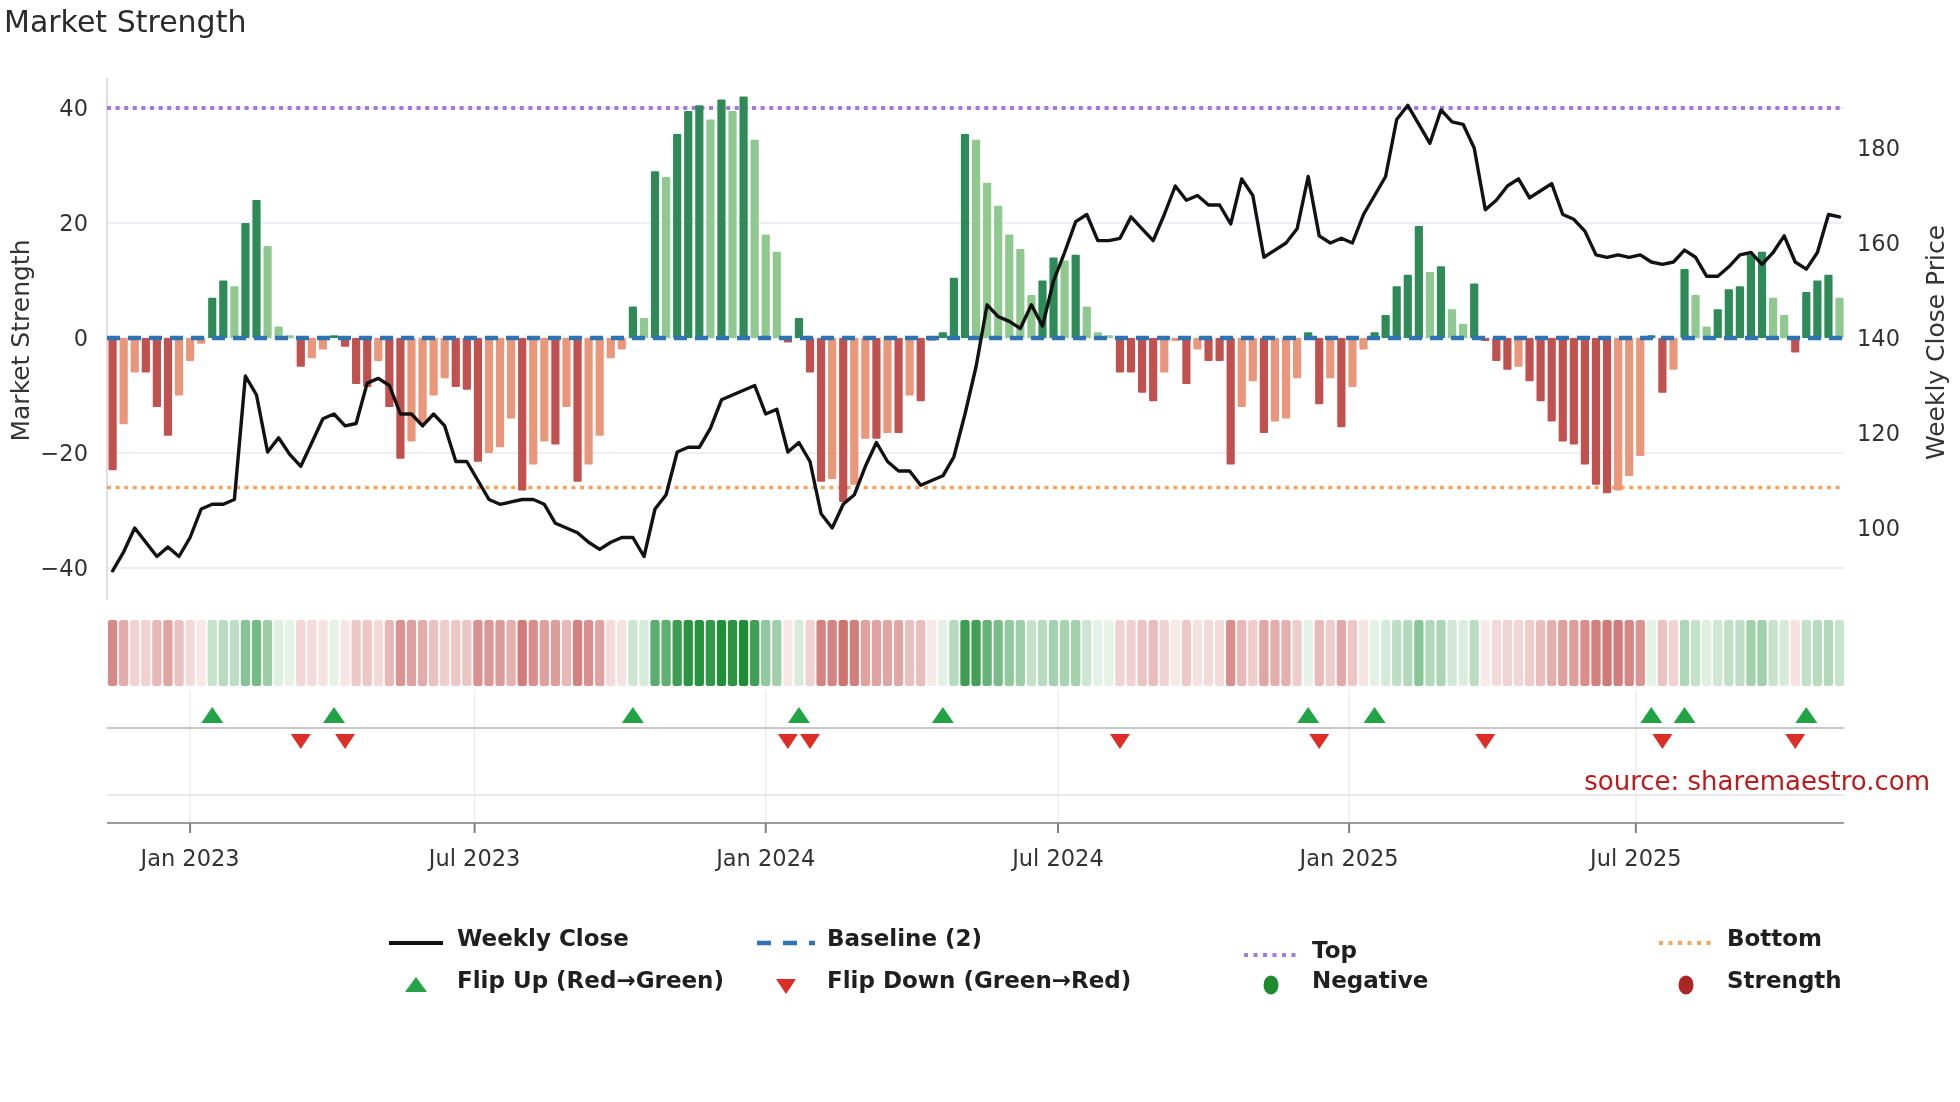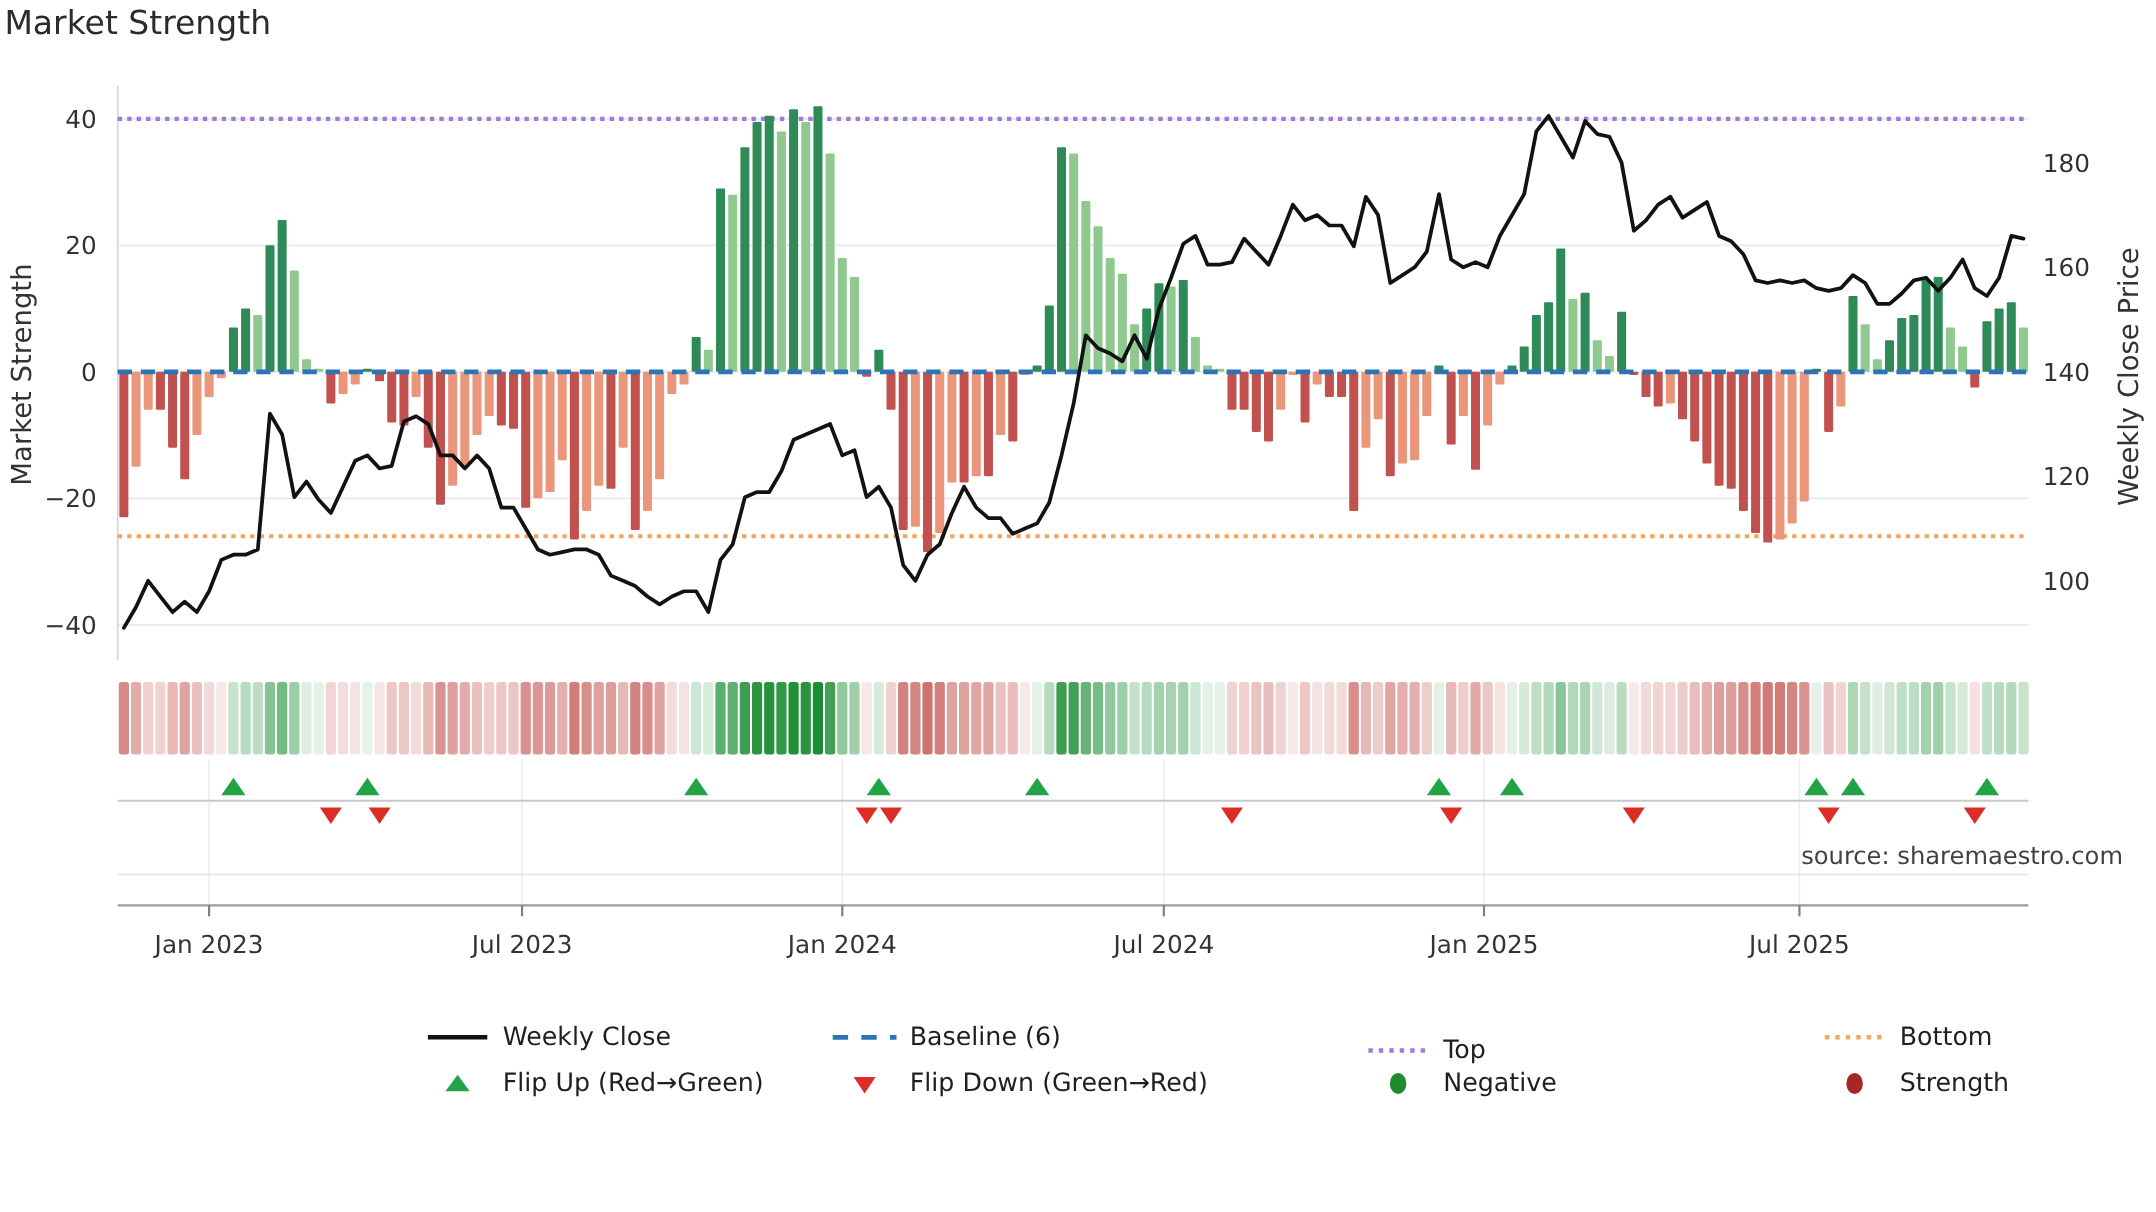--- a/index.html
+++ b/index.html
@@ -4,24 +4,24 @@
 <style>
   html,body{margin:0;padding:0;background:#fff;}
   body{width:1960px;height:1102px;overflow:hidden;position:relative;
        font-family:"DejaVu Sans","Liberation Sans",sans-serif;}
   .fig{position:absolute;inset:0;background:#fff;}
   .page-title{position:absolute;left:4px;top:4px;font-size:30px;color:#2b2b2b;}
   .axis-title-left{position:absolute;left:-150px;top:326px;width:340px;text-align:center;
        transform:rotate(-90deg);font-size:25px;color:#333;}
   .axis-title-right{position:absolute;left:1755px;top:328px;width:360px;text-align:center;
        transform:rotate(-90deg);font-size:25px;color:#333;}
-  .source{position:absolute;right:30px;top:766px;font-size:22px;color:#404040;}
+  .source{position:absolute;right:30px;top:766px;font-size:26px;color:#b91c1c;}
   svg#chart{position:absolute;left:0;top:0;}
   .legend{position:absolute;left:0;top:0;width:1960px;height:1102px;pointer-events:none;}
-  .lg-item{position:absolute;display:flex;align-items:center;height:36px;}
+  .lg-item{position:absolute;display:flex;height:36px;font-weight:bold;}
   .lg-sw{width:62px;display:flex;align-items:center;justify-content:center;}
   .lg-label{font-size:23px;color:#1f1f1f;margin-left:10px;white-space:nowrap;}
 </style>
 </head>
 <body>
 
 <div class="fig">
 
   <div class="page-title">Market Strength</div>
 
@@ -429,21 +429,21 @@
           </svg>
         </span>
       <span class="lg-label">Weekly Close</span>
     </div>
     <div class="lg-item" style="left:755px;top:925px">
       <span class="lg-sw">
           <svg width="62" height="26">
             <line x1="2" x2="60" y1="13" y2="13" stroke="#2e74b5" stroke-width="4.4" stroke-dasharray="14 12"></line>
           </svg>
         </span>
-      <span class="lg-label">Baseline (6)</span>
+      <span class="lg-label">Baseline (2)</span>
     </div>
     <div class="lg-item" style="left:1240px;top:937px">
       <span class="lg-sw">
           <svg width="62" height="26">
             <line x1="4" x2="58" y1="13" y2="13" stroke="#a37ad9" stroke-width="4" stroke-dasharray="4 5.5"></line>
           </svg>
         </span>
       <span class="lg-label">Top</span>
     </div>
     <div class="lg-item" style="left:1655px;top:925px">

